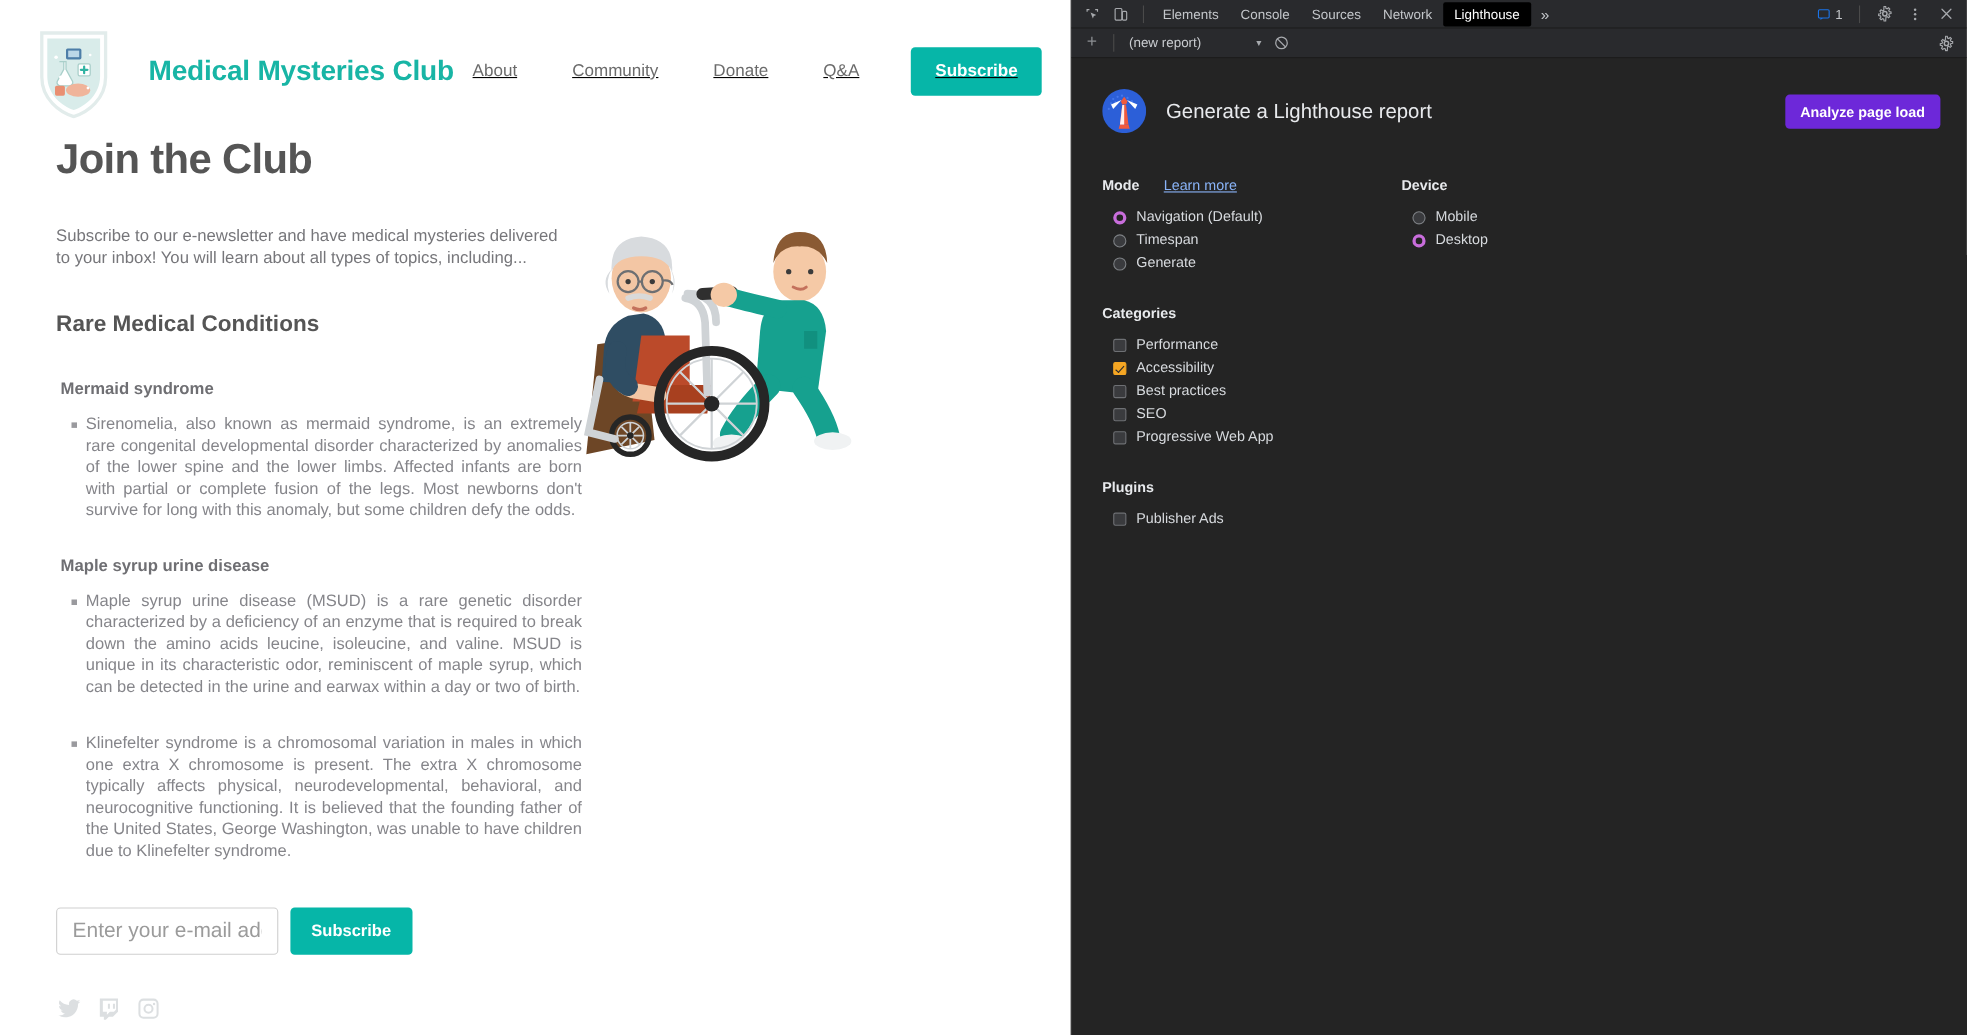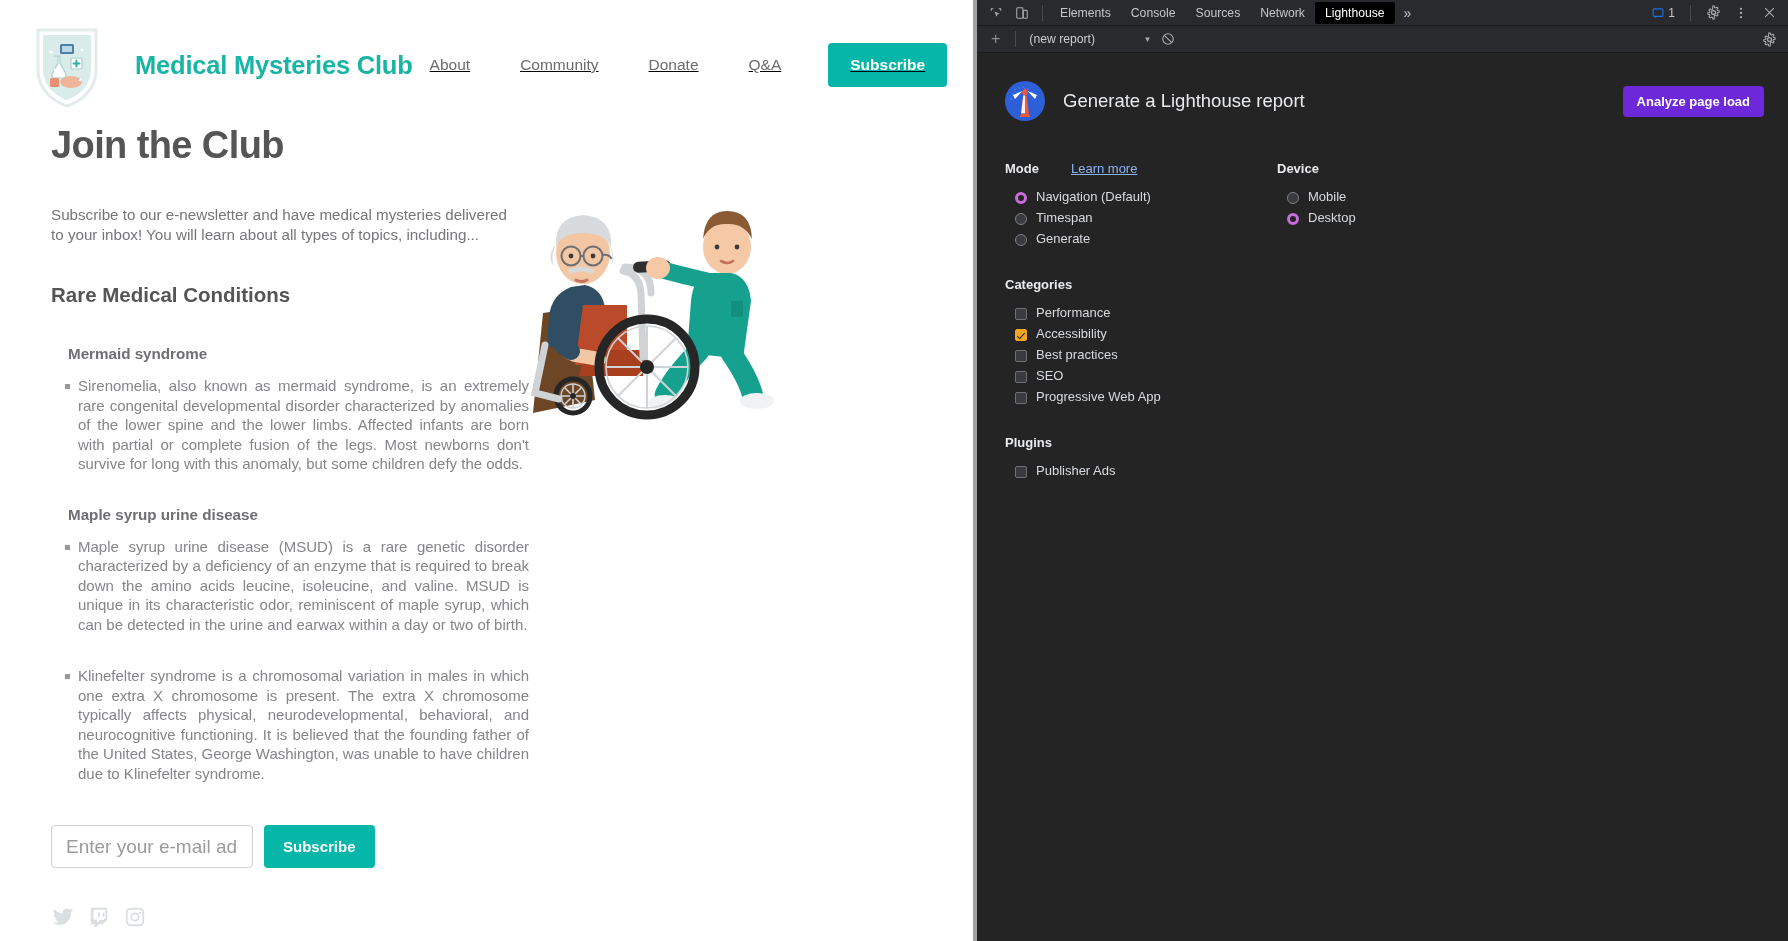--- a/index.html
+++ b/index.html
@@ -93,21 +93,21 @@
   .section-title {
     font-size: 20.5px;
     font-weight: bold;
     color: #555555;
     margin: 0 0 38px 0;
   }
   .cond-title {
     font-size: 15.2px;
     font-weight: bold;
     color: #6f6f73;
-    margin: 0 0 14px 17px;
+    margin: 0 0 14px 4px;
   }
   ul.cond-list {
     margin: 0 0 32px 0;
     padding: 0 0 0 14px;
     list-style: none;
   }
   ul.cond-list li {
     position: relative;
     font-size: 15px;
     color: #85858a;
@@ -182,21 +182,21 @@
 
   
   #devtools {
     width: 815px; height: 941px;
     flex: 0 0 815px;
     background: #242424;
     color: #e8eaed;
     font-size: 12px;
     display: flex;
     flex-direction: column;
-    border-left: 4px solid #a3a3a3;
+    border-left: 1px solid #a3a3a3;
   }
   .dt-toolbar {
     height: 26px;
     background: #292a2d;
     display: flex;
     align-items: center;
     padding: 0 6px;
     border-bottom: 1px solid #1a1a1a;
     flex: 0 0 26px;
   }
@@ -291,21 +291,21 @@
   }
   .col-mode { width: 272px; }
   .col-device { width: 240px; }
   .grp-label {
     font-size: 13px;
     font-weight: bold;
     color: #e8eaed;
     margin-bottom: 10px;
     display: flex;
     align-items: center;
-    gap: 32px;
+    gap: 22px;
   }
   .learn-more {
     color: #8ab4f8;
     text-decoration: underline;
     font-weight: normal;
     font-size: 13px;
     cursor: pointer;
   }
   .opt-row {
     display: flex;

